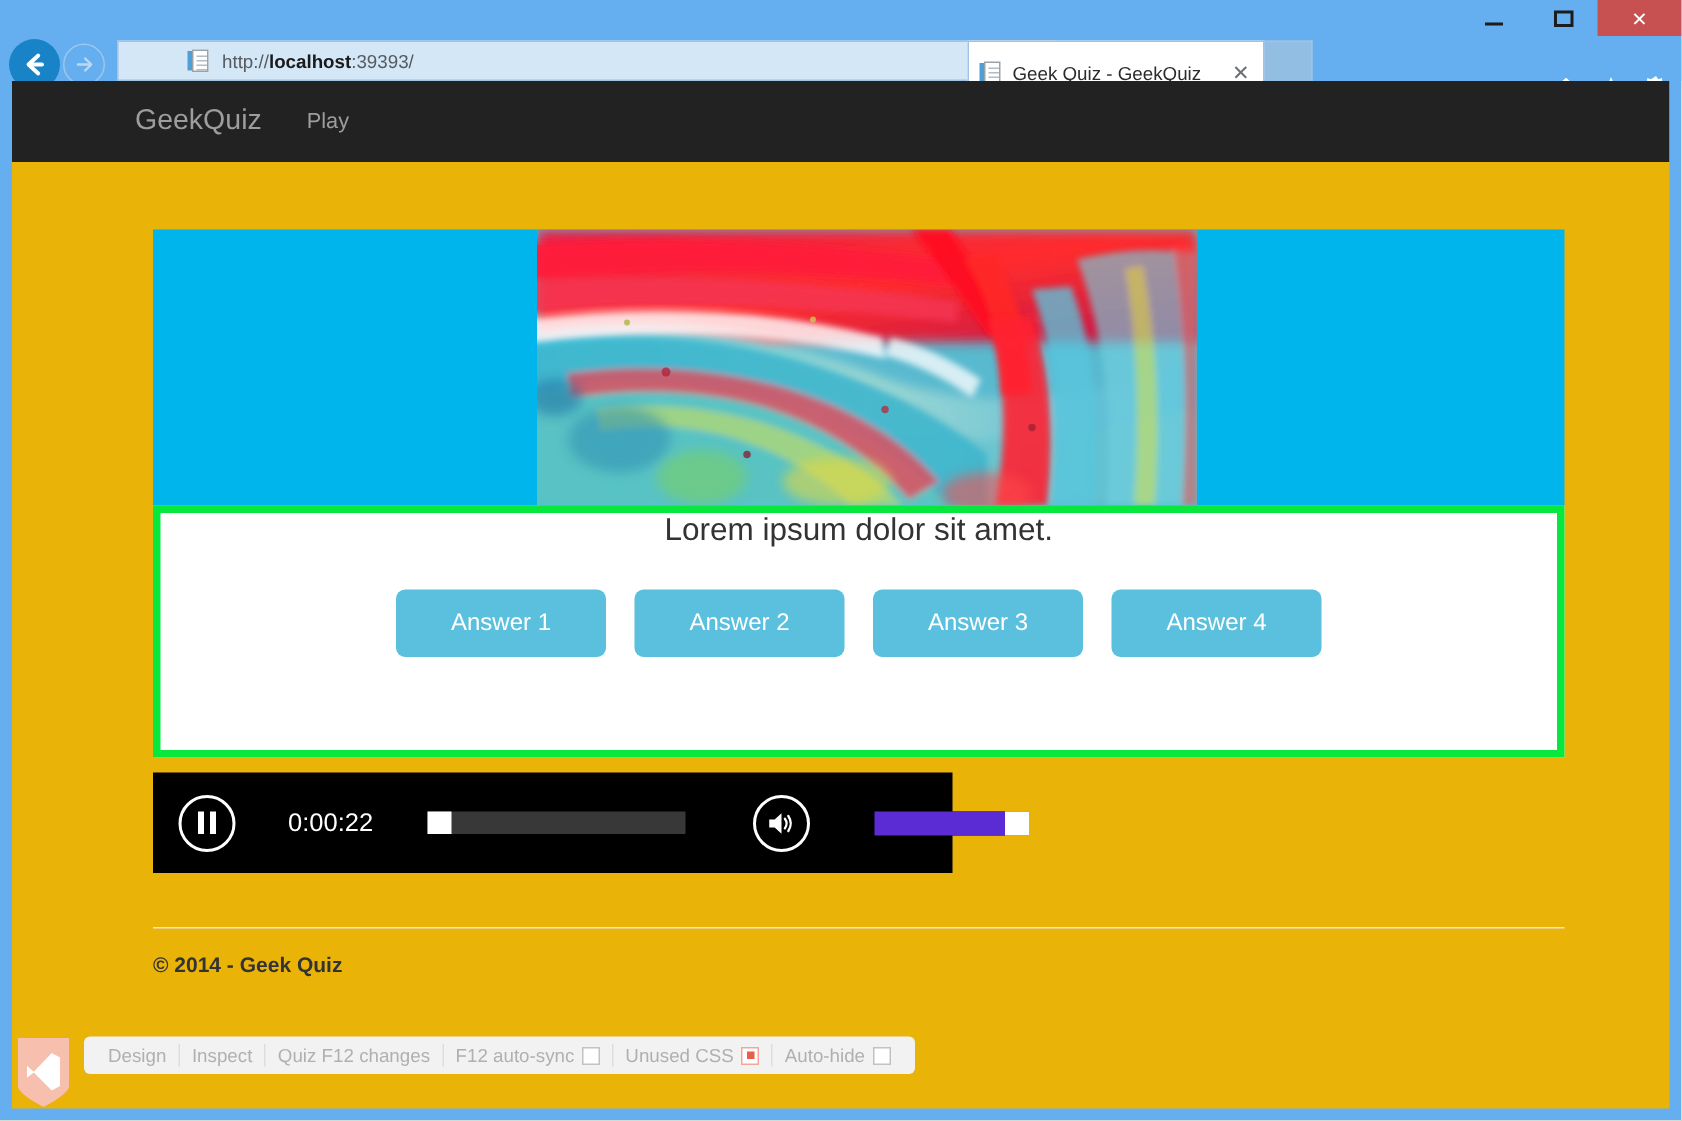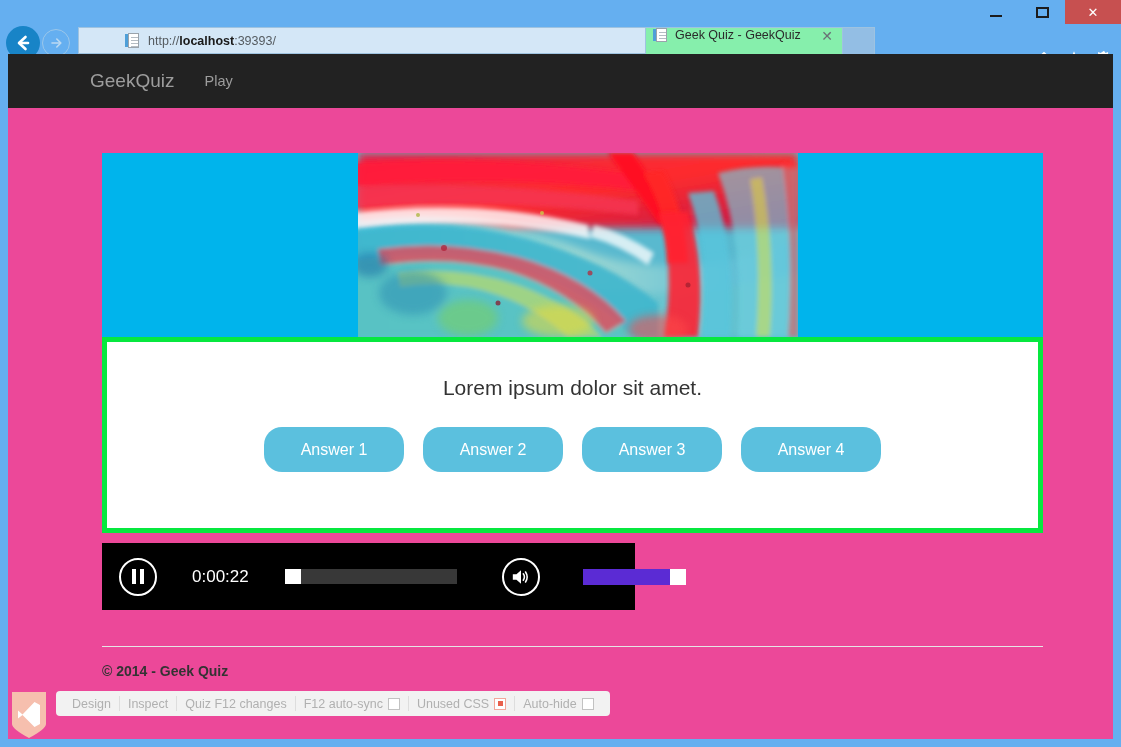--- a/index.html
+++ b/index.html
@@ -114,24 +114,24 @@
   }
   .addr-icon { font-size: 14px; line-height: 1; }
 
   
   #tabstrip {
     position: absolute; left: 645px; top: 5px;
     height: 30px; display: flex; align-items: stretch;
   }
   #tab-active {
     width: 198px; height: 29px;
-    background: #86efac;
+    background: #ffffff;
     border: 1px solid #9FC3E0;
     border-bottom: none;
-    display: flex; align-items: flex-start;
+    display: flex; align-items: flex-end;
     padding: 0 4px 0 7px;
   }
   #tab-favicon {
     width: 15px; height: 15px; position: relative; flex: none; margin-right: 7px;
   }
   #tab-favicon .page {
     position: absolute; left: 3px; top: 0;
     width: 11px; height: 14px; background: #fff; border: 1px solid #9aa3ab;
   }
   #tab-favicon .page:before {
@@ -161,21 +161,21 @@
     display: flex; align-items: center; gap: 12px;
     color: #ffffff;
   }
   .tool-icon { width: 18px; height: 18px; display: block; }
 
   
   #viewport {
     position: absolute;
     left: 8px; top: 54px;
     width: 1105px; height: 685px;
-    background: #ec4899;
+    background: #eab308;
     overflow: hidden;
   }
 
   
   #site-nav {
     height: 54px;
     background: #222222;
     display: flex;
     align-items: center;
     padding-left: 82px;
@@ -211,43 +211,42 @@
     position: absolute;
     left: 256px; top: 0;
     width: 440px; height: 184px;
     overflow: hidden;
   }
   #quiz-artwork svg { display: block; width: 440px; height: 184px; }
 
   
   #quiz-panel {
     width: 941px;
-    height: 196px;
+    height: 168px;
     background: #ffffff;
     border: 5px solid #07E83F;
-    padding-top: 34px;
   }
   #question-text {
     text-align: center;
     font-size: 21px;
     color: #333333;
   }
   #answers {
     display: flex;
     justify-content: center;
     gap: 19px;
     margin-top: 27px;
   }
   .answer-btn {
     width: 140px;
     height: 45px;
     background: #5BC0DE;
     color: #ffffff;
     border: none;
-    border-radius: 18px;
+    border-radius: 6px;
     font-size: 16px;
     font-family: "Liberation Sans", sans-serif;
     display: flex;
     align-items: center;
     justify-content: center;
     cursor: pointer;
   }
 
   
   #media-player {

